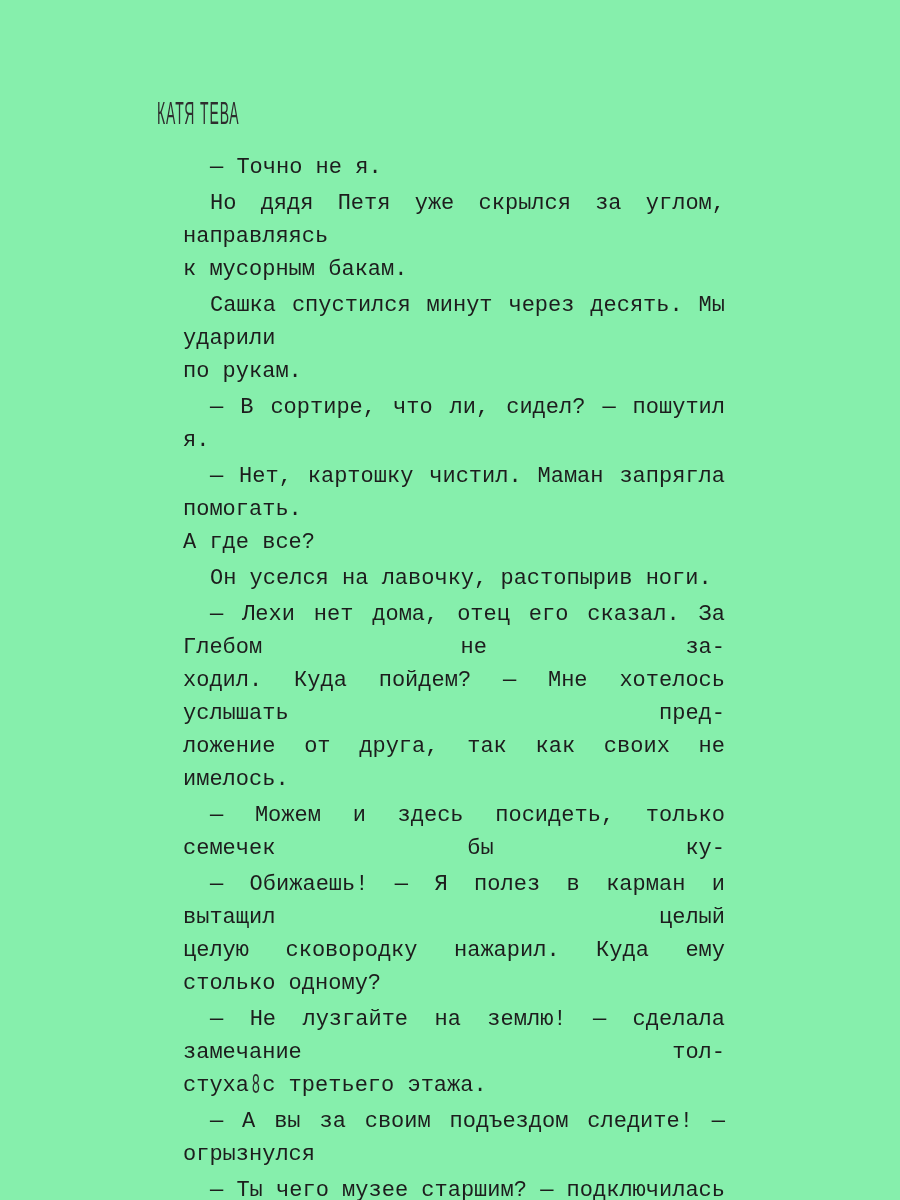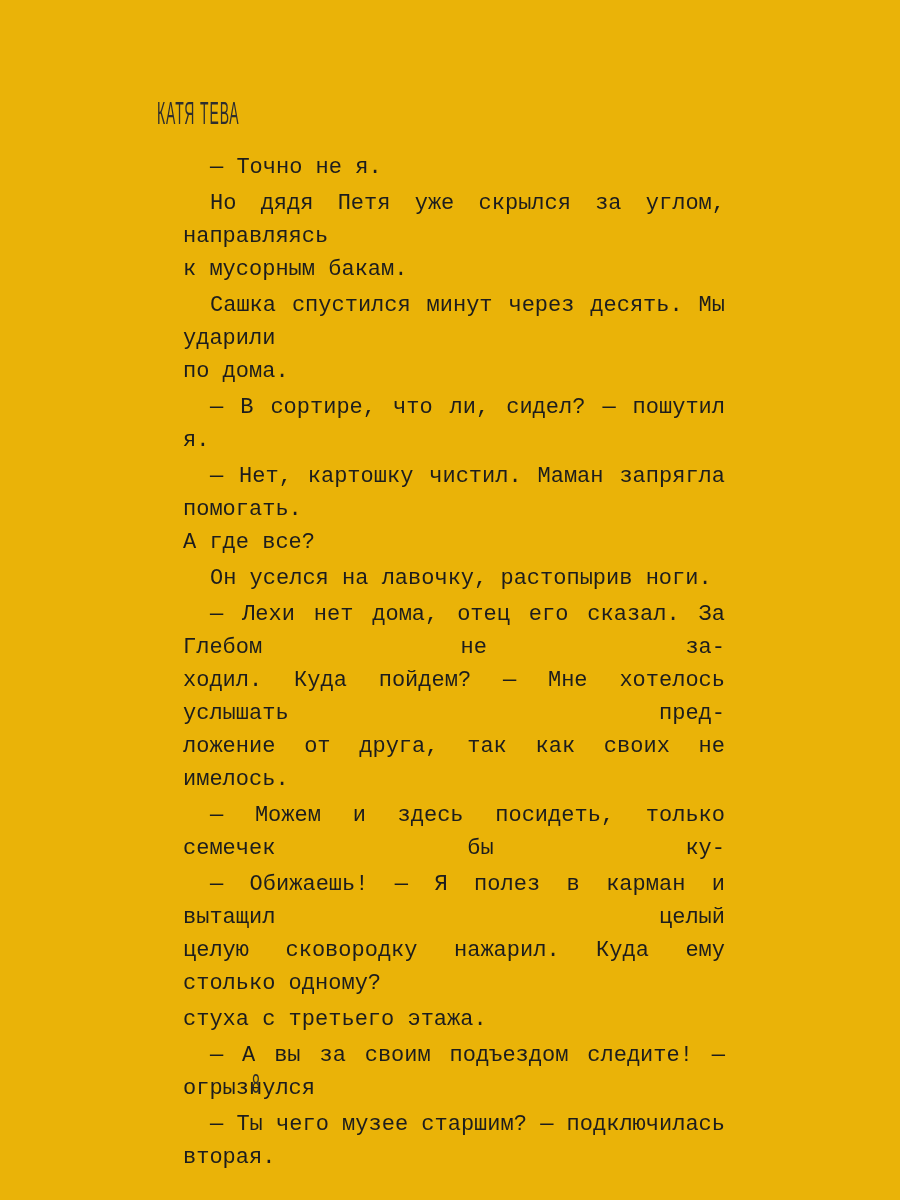--- a/index.html
+++ b/index.html
@@ -4,21 +4,21 @@
 <style>
   html, body {
     margin: 0;
     padding: 0;
     background: #ffffff;
   }
   .page {
     position: relative;
     width: 900px;
     height: 1200px;
-    background: #eab308;
+    background: #86efac;
     overflow: hidden;
     font-family: "Liberation Serif", serif;
   }
   .running-header {
     position: absolute;
     left: 157px;
     top: 96px;
     font-family: "Liberation Sans", sans-serif;
     font-size: 31px;
     font-weight: 400;
@@ -76,21 +76,21 @@
   <div class="text-block">
       <div class="paragraph">
         <div class="line first last">— Точно не я.</div>
       </div>
       <div class="paragraph">
         <div class="line first">Но дядя Петя уже скрылся за углом, направляясь</div>
         <div class="line last">к мусорным бакам.</div>
       </div>
       <div class="paragraph">
         <div class="line first">Сашка спустился минут через десять. Мы ударили</div>
-        <div class="line last">по дома.</div>
+        <div class="line last">по рукам.</div>
       </div>
       <div class="paragraph">
         <div class="line first last">— В сортире, что ли, сидел? — пошутил я.</div>
       </div>
       <div class="paragraph">
         <div class="line first">— Нет, картошку чистил. Маман запрягла помогать.</div>
         <div class="line last">А где все?</div>
       </div>
       <div class="paragraph">
         <div class="line first last">Он уселся на лавочку, растопырив ноги.</div>
@@ -101,20 +101,21 @@
         <div class="line last">ложение от друга, так как своих не имелось.</div>
       </div>
       <div class="paragraph">
         <div class="line first">— Можем и здесь посидеть, только семечек бы ку-</div>
       </div>
       <div class="paragraph">
         <div class="line first">— Обижаешь! — Я полез в карман и вытащил целый</div>
         <div class="line last">целую сковородку нажарил. Куда ему столько одному?</div>
       </div>
       <div class="paragraph">
+        <div class="line first">— Не лузгайте на землю! — сделала замечание тол-</div>
         <div class="line last">стуха с третьего этажа.</div>
       </div>
       <div class="paragraph">
         <div class="line first">— А вы за своим подъездом следите! — огрызнулся</div>
       </div>
       <div class="paragraph">
         <div class="line first last">— Ты чего музее старшим? — подключилась вторая.</div>
       </div>
     </div>
 

